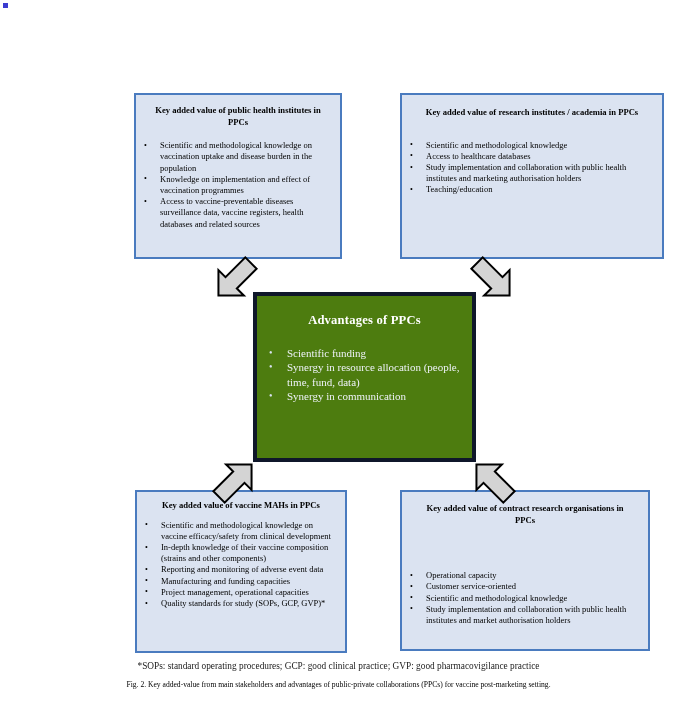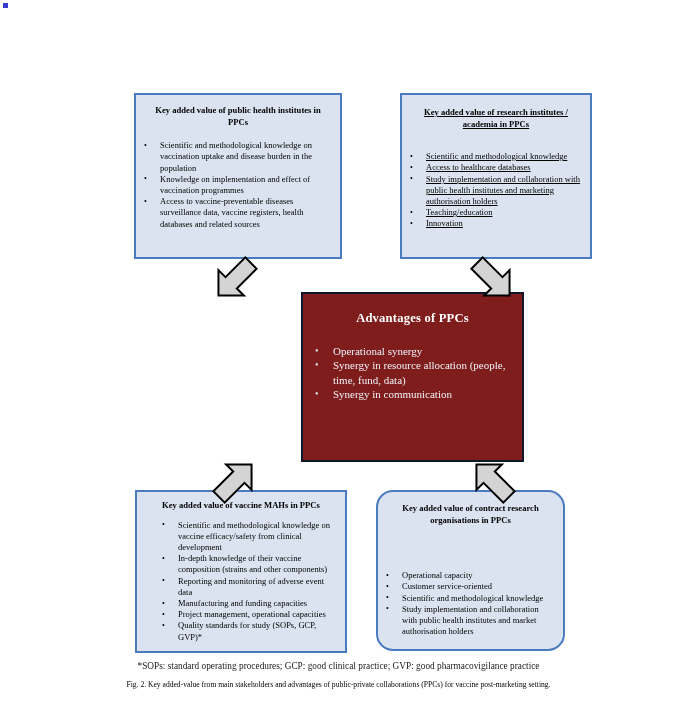--- a/index.html
+++ b/index.html
@@ -38,24 +38,23 @@
     position: absolute;
     box-sizing: border-box;
   }
 
   .box-light {
     background: #dbe3f1;
     border: 2px solid #4a7bbf;
   }
 
   .box-center {
-    background: #7f1d1d;
-    border: 2px solid #0f172a;
+    background: #4d7c0f;
+    border: 4px solid #0f172a;
     color: #ffffff;
-    margin-left: 48px;
   }
 
   .box-title {
     text-align: center;
     font-weight: bold;
     font-size: 8.6px;
     line-height: 11.6px;
     padding: 0 14px;
   }
 
@@ -100,33 +99,33 @@
     font-size: 10px;
     line-height: 14.4px;
     color: #d8e2f0;
   }
 
   
   #box-tl { left: 134px;  top: 93px;  width: 208px; height: 166px; }
   #box-tl .box-title { padding-top: 10px; }
   #box-tl .bullets   { margin-top: 12px; padding-right: 8px; }
 
-  #box-tr { left: 400px;  top: 93px;  width: 192px; height: 166px; text-decoration: underline; }
+  #box-tr { left: 400px;  top: 93px;  width: 264px; height: 166px; }
   #box-tr .box-title { padding-top: 12px; }
   #box-tr .bullets   { margin-top: 21px; padding-right: 8px; }
 
   #box-center { left: 253px; top: 292px; width: 223px; height: 170px; }
   #box-center .box-title { padding-top: 16px; }
   #box-center .bullets   { margin-top: 18px; }
 
   #box-bl { left: 135px;  top: 490px; width: 212px; height: 163px; }
   #box-bl .box-title { padding-top: 8px; }
-  #box-bl .bullets   { margin-top: 8px; padding-right: 6px; padding-left: 17px; }
-
-  #box-br { left: 376px;  top: 490px; width: 189px; height: 161px; border-radius: 17px; }
+  #box-bl .bullets   { margin-top: 8px; padding-right: 6px; }
+
+  #box-br { left: 400px;  top: 490px; width: 250px; height: 161px; }
   #box-br .box-title { padding-top: 11px; }
   #box-br .bullets   { margin-top: 44px; padding-right: 8px; }
 
   
   .arrow {
     position: absolute;
   }
 
   #arrow-tl { left: 206px; top: 254px; }
   #arrow-tr { left: 466px; top: 254px; }
@@ -175,28 +174,27 @@
     </ul>
   </div>
 
   <div class="box box-light" id="box-tr">
     <div class="box-title">Key added value of research institutes / academia in PPCs</div>
     <ul class="bullets">
       <li>Scientific and methodological knowledge</li>
       <li>Access to healthcare databases</li>
       <li>Study implementation and collaboration with public health institutes and marketing authorisation holders</li>
       <li>Teaching/education</li>
-      <li>Innovation</li>
     </ul>
   </div>
 
   <div class="box box-center" id="box-center">
     <div class="box-title">Advantages of PPCs</div>
     <ul class="bullets">
-      <li>Operational synergy</li>
+      <li>Scientific funding</li>
       <li>Synergy in resource allocation (people, time, fund, data)</li>
       <li>Synergy in communication</li>
     </ul>
   </div>
 
   <div class="box box-light" id="box-bl">
     <div class="box-title">Key added value of vaccine MAHs in PPCs</div>
     <ul class="bullets">
       <li>Scientific and methodological knowledge on vaccine efficacy/safety from clinical development</li>
       <li>In-depth knowledge of their vaccine composition (strains and other components)</li>

